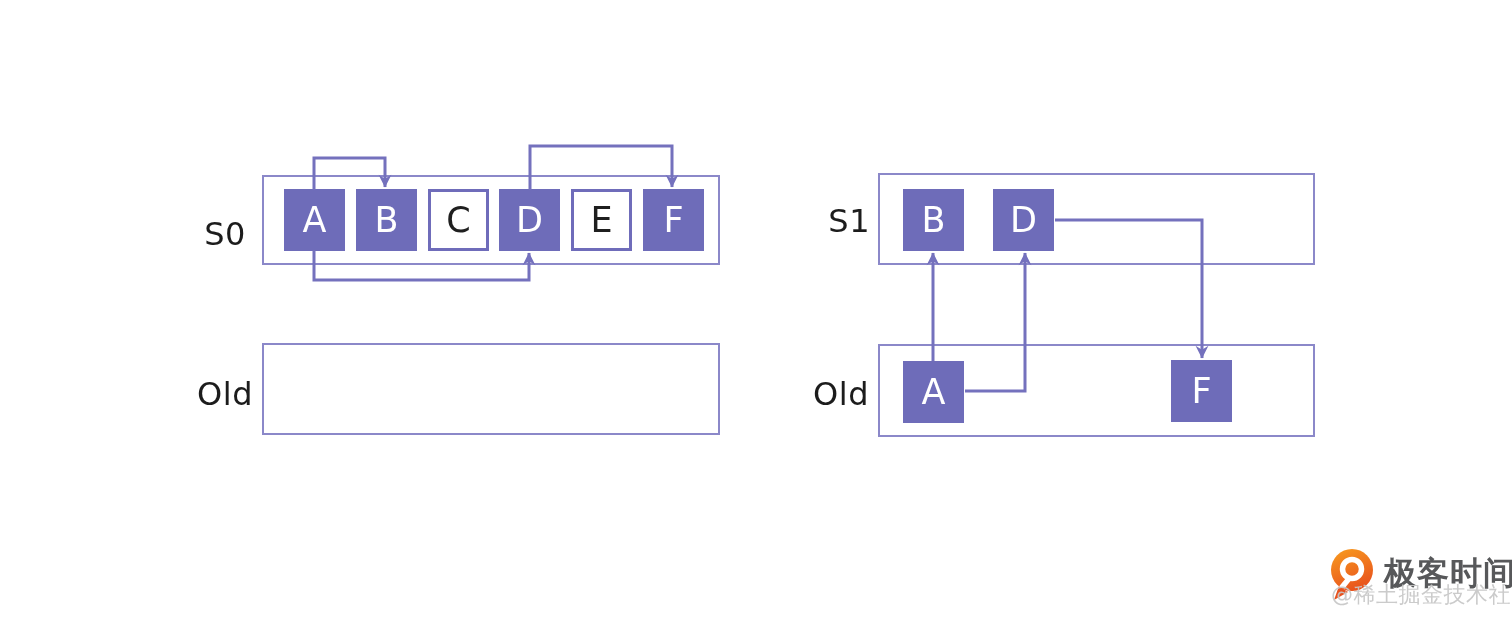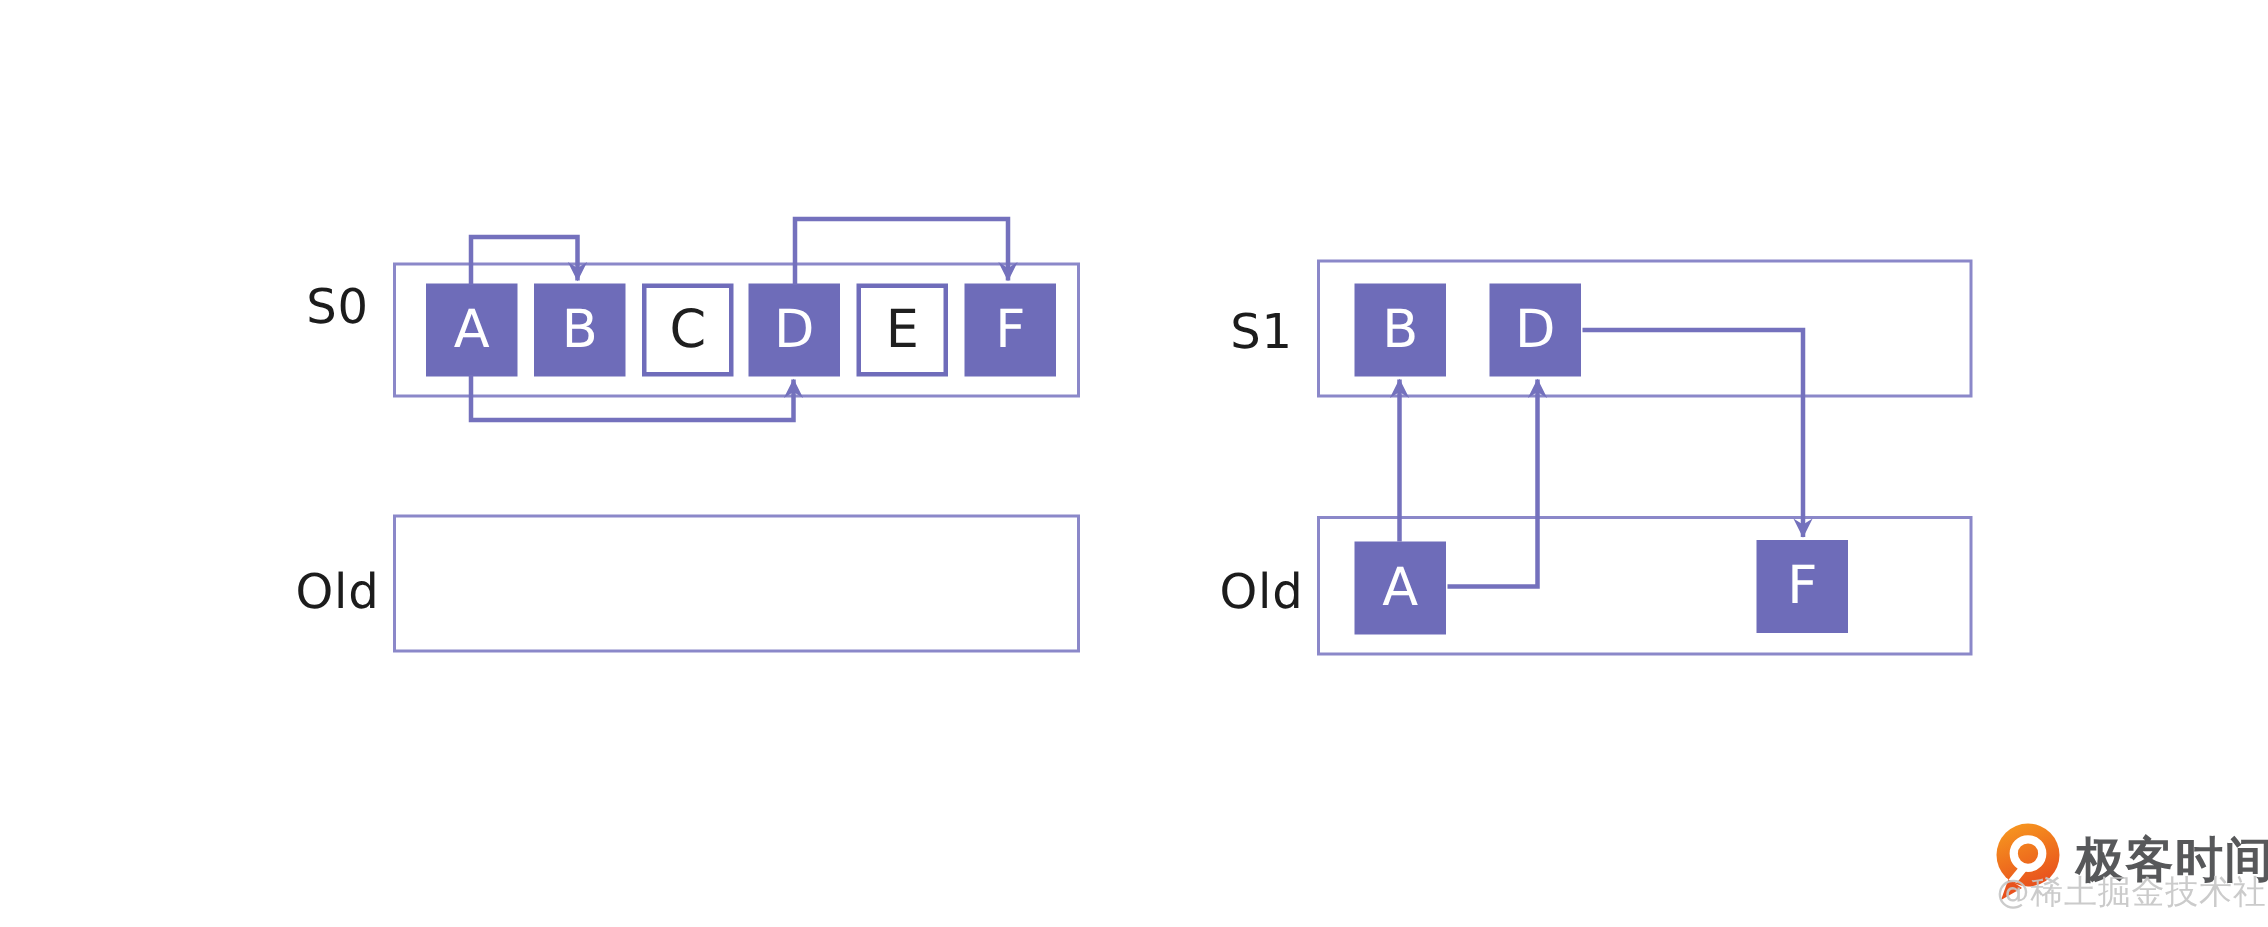--- a/index.html
+++ b/index.html
@@ -85,36 +85,36 @@
     letter-spacing: 0.5px;
     white-space: nowrap;
     opacity: 0.92;
   }
 </style>
 </head>
 <body>
 
 <div class="canvas">
 
-  <div class="region-label" style="left:196px; top:185px; width:58px;">S0</div>
+  <div class="region-label" style="left:196px; top:215px; width:58px;">S0</div>
 
   <div class="region-box" style="left:262px; top:175px; width:458px; height:90px;"></div>
 
   <div class="cell filled" style="left:284px; top:189px;">A</div>
   <div class="cell filled" style="left:356px; top:189px;">B</div>
   <div class="cell empty" style="left:428px; top:189px;">C</div>
   <div class="cell filled" style="left:499px; top:189px;">D</div>
   <div class="cell empty" style="left:571px; top:189px;">E</div>
   <div class="cell filled" style="left:643px; top:189px;">F</div>
 
   <div class="region-label" style="left:194px; top:375px; width:62px;">Old</div>
 
   <div class="region-box" style="left:262px; top:343px; width:458px; height:92px;"></div>
 
-  <div class="region-label" style="left:812px; top:202px; width:58px;">S1</div>
+  <div class="region-label" style="left:812px; top:202px; width:58px;text-align:right;">S1</div>
 
   <div class="region-box" style="left:878px; top:173px; width:437px; height:92px;"></div>
 
   <div class="cell filled" style="left:903px; top:189px;">B</div>
   <div class="cell filled" style="left:993px; top:189px;">D</div>
 
   <div class="region-label" style="left:810px; top:375px; width:62px;">Old</div>
 
   <div class="region-box" style="left:878px; top:344px; width:437px; height:93px;"></div>
 

